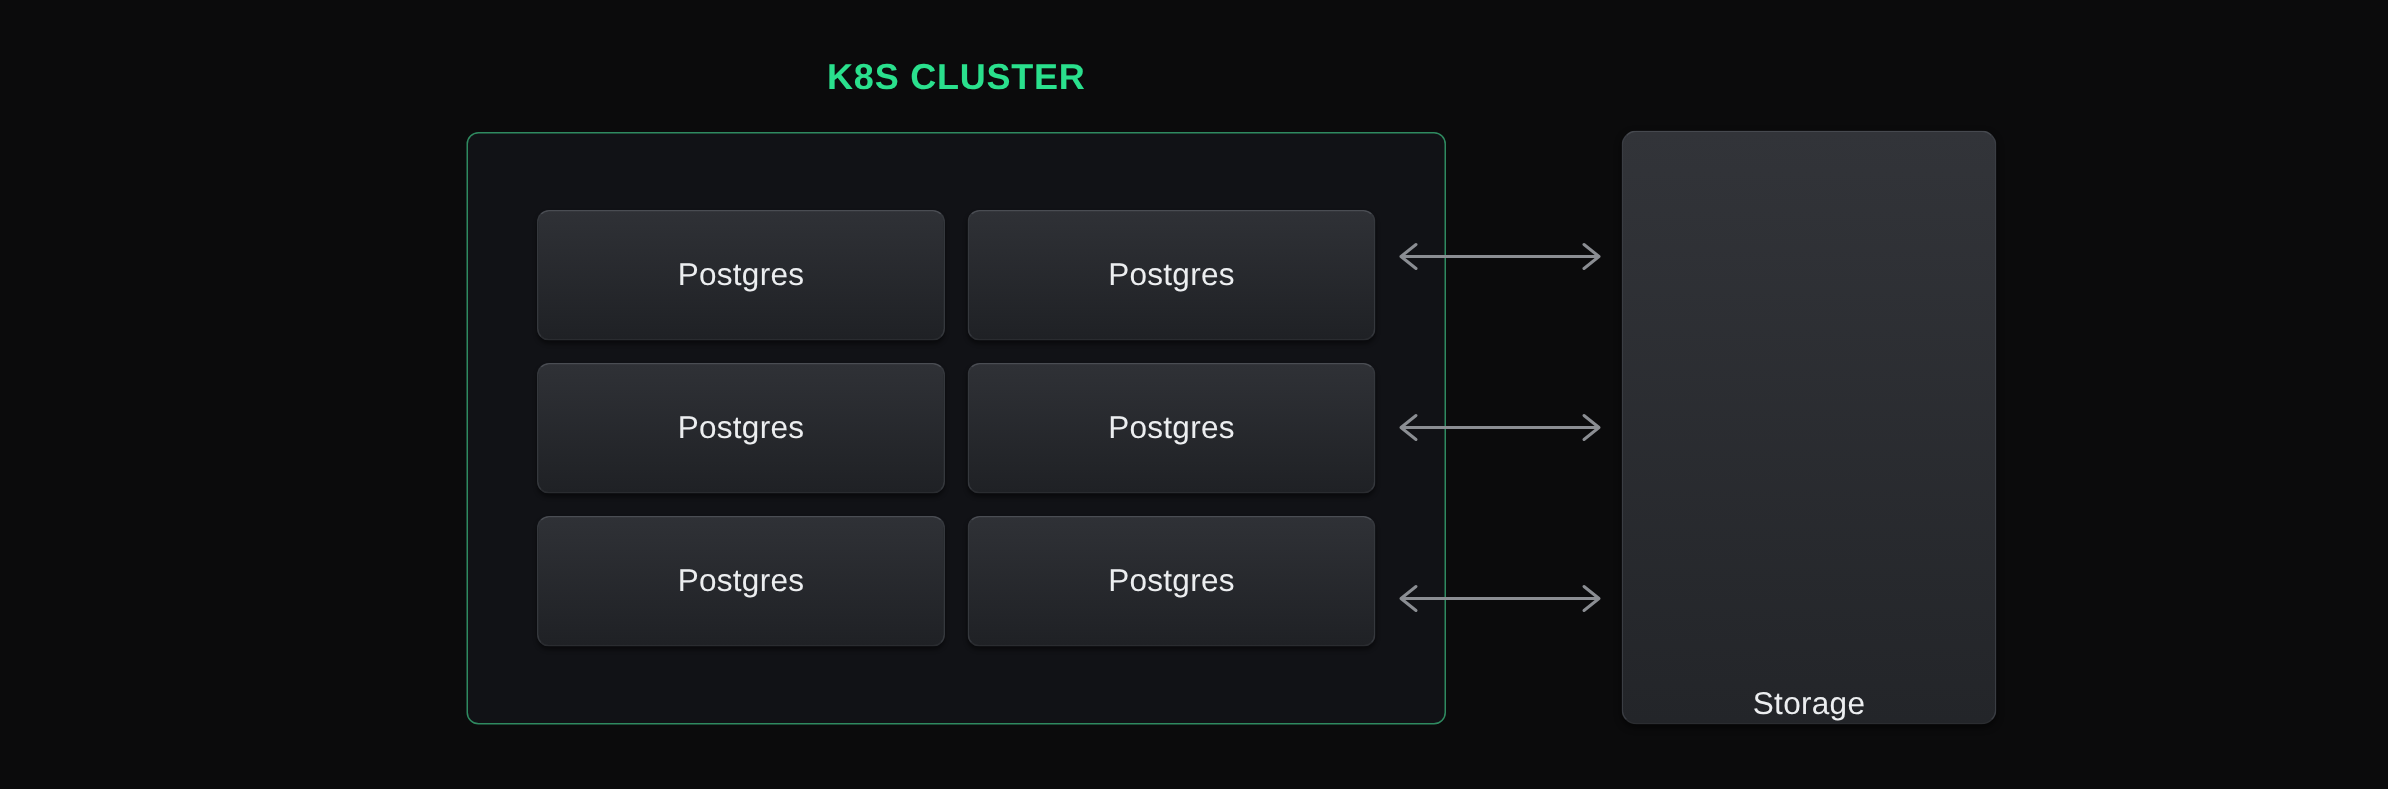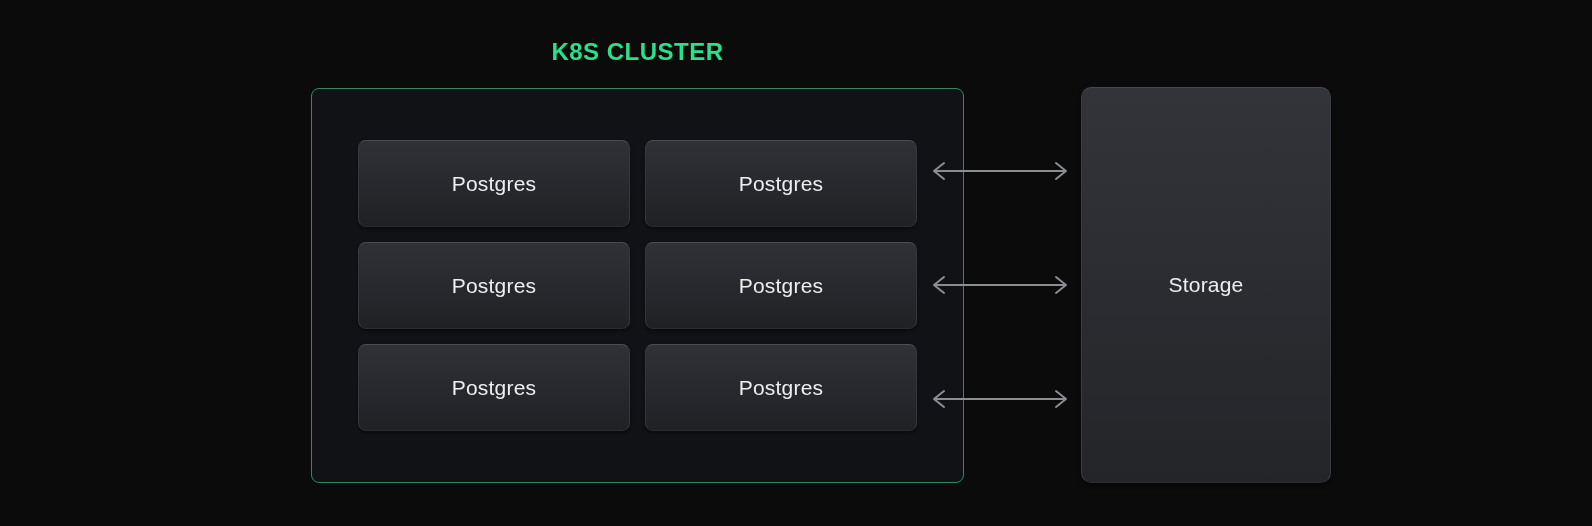--- a/index.html
+++ b/index.html
@@ -46,21 +46,21 @@
     letter-spacing:.2px;
   }
   .storage{
     position:absolute;left:1055px;top:87px;width:250px;height:396px;
     box-sizing:border-box;
     background:linear-gradient(180deg,#323439 0%,#232529 100%);
     border:1px solid #3a3d43;
     border-top-color:#46494f;
     border-bottom-color:#2b2d31;
     border-radius:10px;
-    display:flex;align-items:center;justify-content:center;
+    display:flex;align-items:flex-end;justify-content:center;
     box-shadow:0 2px 4px rgba(0,0,0,.5);
   }
   .arrow{
     position:absolute;left:903px;width:142px;height:28px;
     color:var(--arrow,#8b8e93);
   }
   .arrow-1{top:157px}
   .arrow-2{top:271px}
   .arrow-3{top:385px}
 </style>

